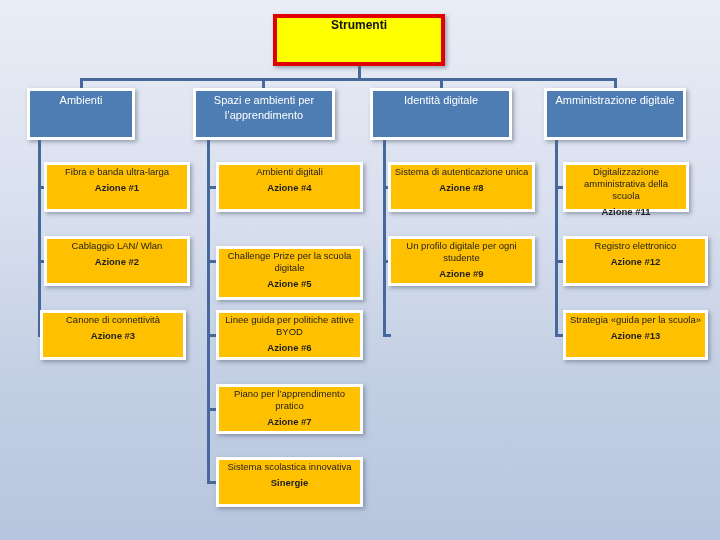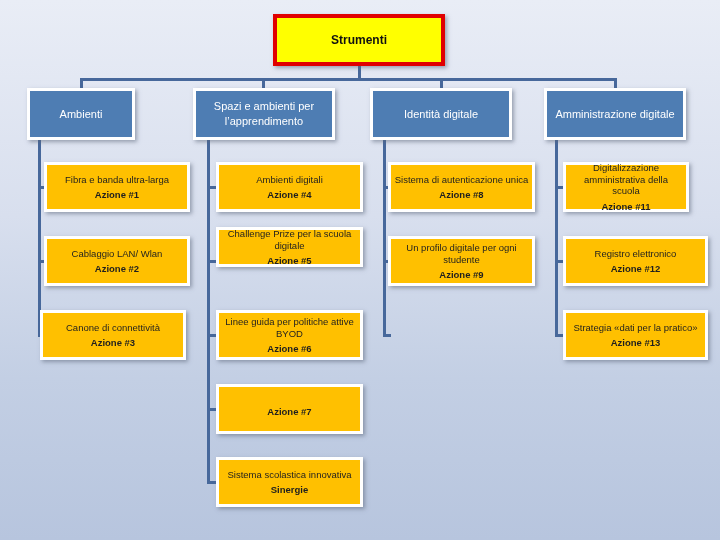--- a/index.html
+++ b/index.html
@@ -3,21 +3,21 @@
 <meta charset="utf-8">
 <style>
   html,body { margin:0; padding:0; background:#ffffff; }
   .canvas {
     position:relative; width:720px; height:540px; overflow:hidden;
     background: linear-gradient(180deg, #e9edf6 0%, #d8dfee 40%, #c3cfe4 70%, #b7c5de 100%);
     font-family:"Liberation Sans", sans-serif;
   }
   .box {
     position:absolute; box-sizing:border-box;
-    display:flex; flex-direction:column; align-items:center; justify-content:center;
+    display:flex; flex-direction:column; align-items:center; justify-content:flex-start;
     text-align:center;
   }
   .node {
     background:#ffc000; border:3px solid #ffffff; color:#1f1f1f;
     box-shadow:2px 2px 4px rgba(90,100,120,0.55);
     padding:1px 3px;
   }
   .node .title { font-size:9.5px; line-height:1.25; }
   .node .action { font-size:9.5px; font-weight:bold; margin-top:4px; }
   .header-box {
@@ -93,29 +93,30 @@
   </div>
   <div class="box node" style="left:40px;top:310px;width:146px;height:50px">
     <div class="title">Canone di connettività</div>
     <div class="action">Azione #3</div>
   </div>
 
   <div class="box node" style="left:216px;top:162px;width:147px;height:50px">
     <div class="title">Ambienti digitali</div>
     <div class="action">Azione #4</div>
   </div>
-  <div class="box node" style="left:216px;top:227px;width:147px;height:40px">
+  <div class="box node" style="left:216px;top:246px;width:147px;height:54px">
     <div class="title">Challenge Prize per la scuola digitale</div>
     <div class="action">Azione #5</div>
   </div>
   <div class="box node" style="left:216px;top:310px;width:147px;height:50px">
     <div class="title">Linee guida per politiche attive BYOD</div>
     <div class="action">Azione #6</div>
   </div>
   <div class="box node" style="left:216px;top:384px;width:147px;height:50px">
+    <div class="title">Piano per l’apprendimento pratico</div>
     <div class="action">Azione #7</div>
   </div>
   <div class="box node" style="left:216px;top:457px;width:147px;height:50px">
     <div class="title">Sistema scolastica innovativa</div>
     <div class="action">Sinergie</div>
   </div>
 
   <div class="box node" style="left:388px;top:162px;width:147px;height:50px">
     <div class="title">Sistema di autenticazione unica</div>
     <div class="action">Azione #8</div>
@@ -127,17 +128,17 @@
 
   <div class="box node" style="left:563px;top:162px;width:126px;height:50px">
     <div class="title">Digitalizzazione amministrativa della scuola</div>
     <div class="action">Azione #11</div>
   </div>
   <div class="box node" style="left:563px;top:236px;width:145px;height:50px">
     <div class="title">Registro elettronico</div>
     <div class="action">Azione #12</div>
   </div>
   <div class="box node" style="left:563px;top:310px;width:145px;height:50px">
-    <div class="title">Strategia «dati per la pratico»</div>
+    <div class="title">Strategia «guida per la scuola»</div>
     <div class="action">Azione #13</div>
   </div>
 
 </div>
 
 </body></html>

